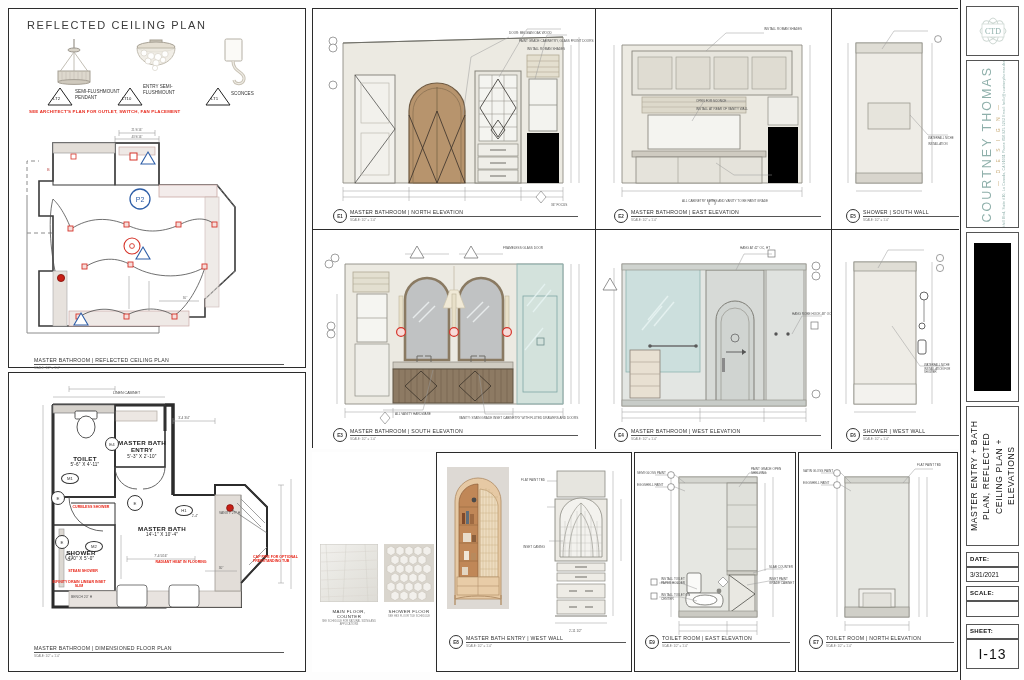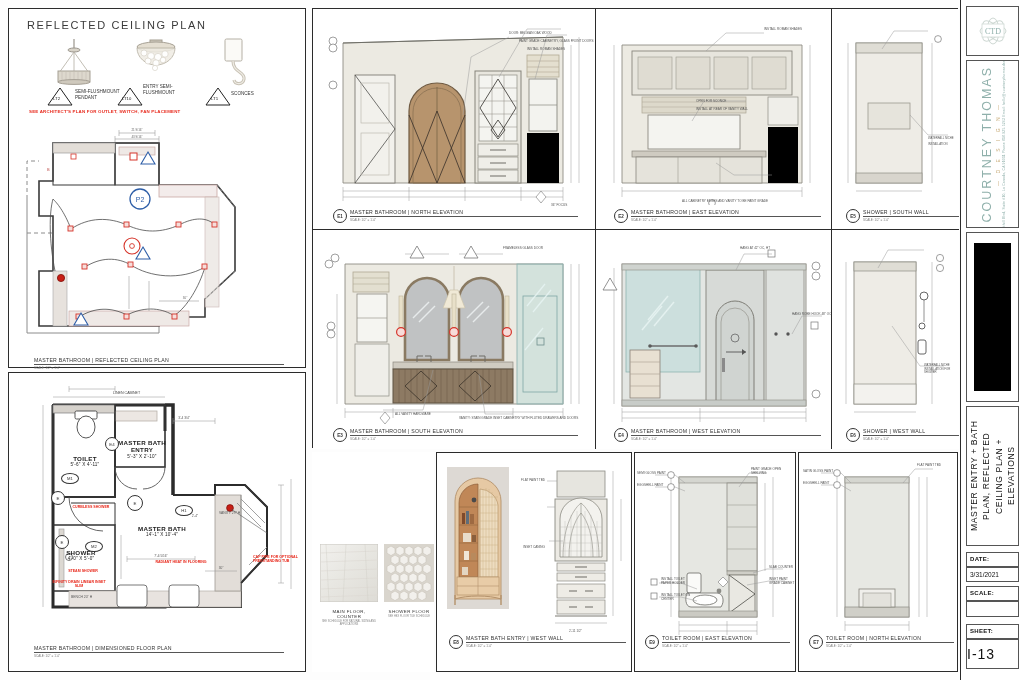--- a/index.html
+++ b/index.html
@@ -1188,17 +1188,17 @@
       <div class="tb-label" style="padding:3px 0 0 3px;">SCALE:</div>
     </div>
     <div class="tb-cell" style="top:601px; height:16px;">
       <div class="tb-val" style="padding:3px 0 0 3px;"></div>
     </div>
 
     <div class="tb-cell" style="top:624px; height:15px;">
       <div class="tb-label" style="padding:3px 0 0 3px;">SHEET:</div>
     </div>
     <div class="tb-cell" style="top:639px; height:30px;">
-      <div class="tb-sheet" style="padding-top:6px;">I-13</div>
+      <div class="tb-sheet" style="text-align:center; padding-top:6px;">I-13</div>
     </div>
   </div>
 
 </div>
 
 </body></html>

